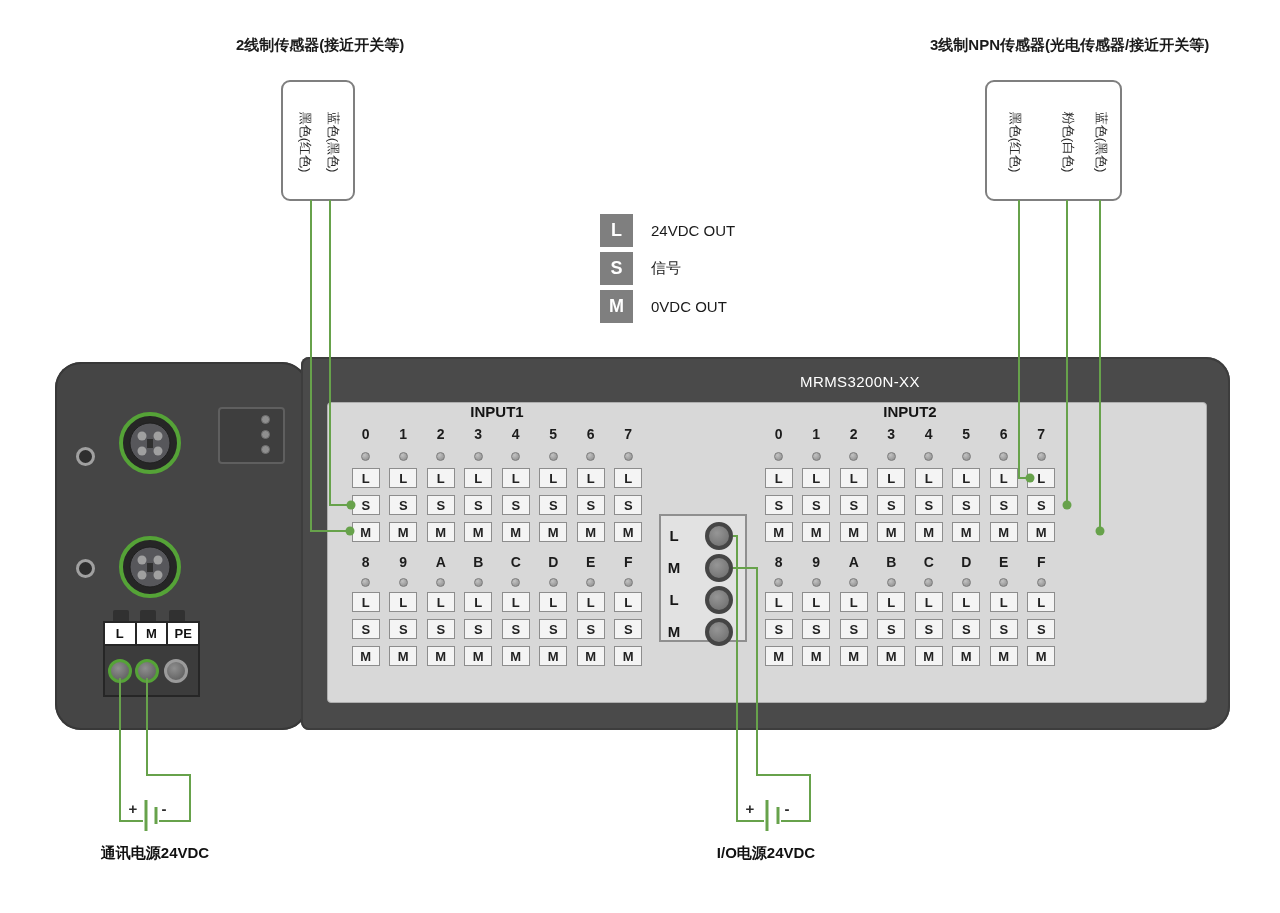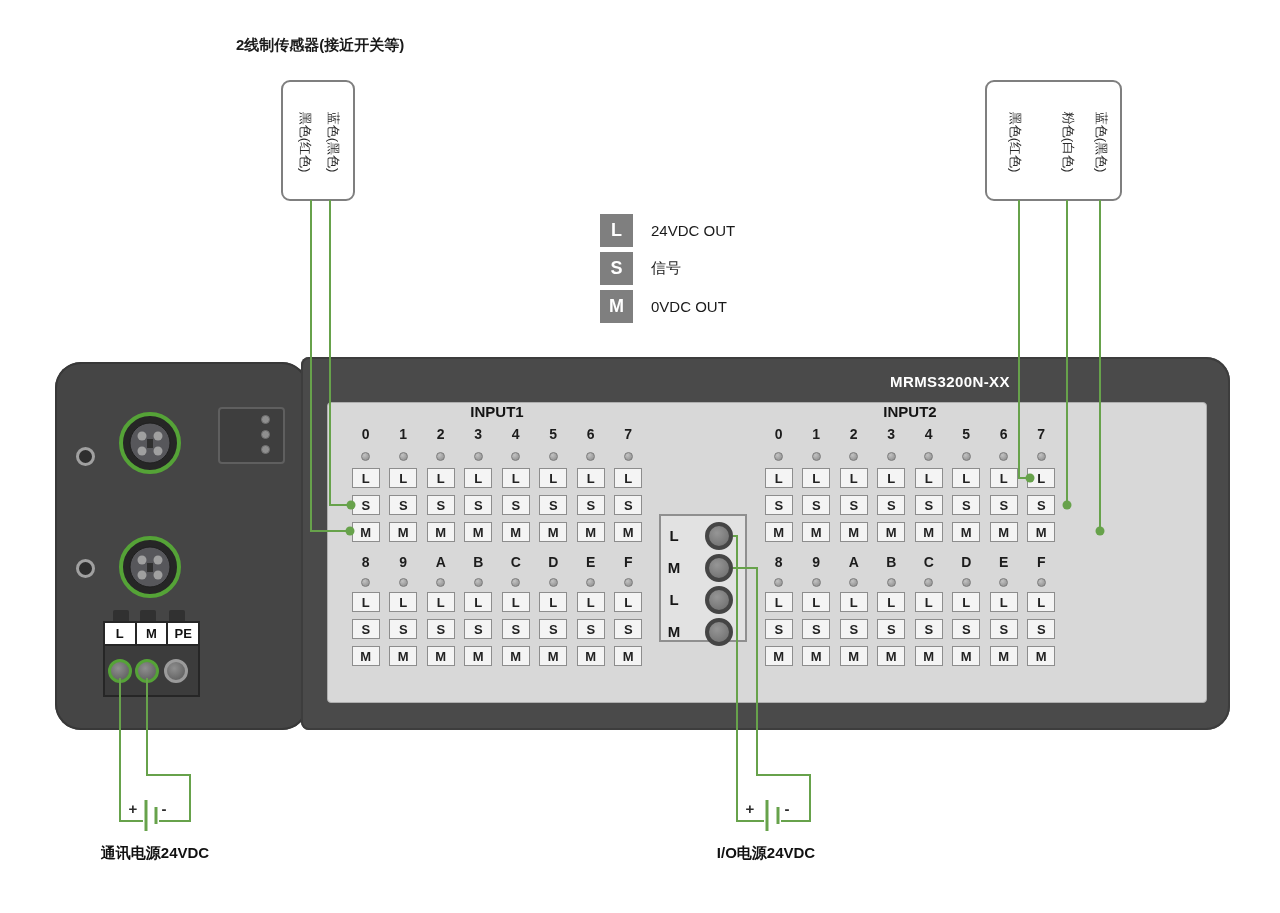--- a/index.html
+++ b/index.html
@@ -16,22 +16,22 @@
   .legend-key { width:33px; height:33px; background:#7f7f7f; color:#fff; font-weight:bold; font-size:18px;
                 display:flex; align-items:center; justify-content:center; }
   .legend-label { margin-left:18px; font-size:15px; color:#1a1a1a; white-space:nowrap; }
 
   .left-body { position:absolute; left:55px; top:362px; width:253px; height:368px; background:#454545;
                border-radius:26px; box-shadow:inset 0 0 0 2px #383838; }
   .main-body { position:absolute; left:301px; top:357px; width:929px; height:373px; background:#4a4a4a;
                border-radius:8px 24px 24px 8px; box-shadow:inset 0 0 0 2px #3d3d3d; }
   .panel { position:absolute; left:327px; top:402px; width:880px; height:301px; background:#d8d8d8;
            border:1px solid #aeaeae; border-radius:4px; }
-  .model { position:absolute; left:800px; top:373px; width:300px; text-align:center; color:#ffffff;
-           font-weight:bold; font-size:15px; letter-spacing:.4px; }
+  .model { position:absolute; left:800px; top:373px; width:300px; text-align:left; color:#ffffff;
+           font-weight:normal; font-size:15px; letter-spacing:.4px; }
   .input-title { position:absolute; top:403px; width:120px; text-align:center; font-size:15px; font-weight:bold; color:#141414; }
 
   .input-grid { position:absolute; top:424px; width:300px; display:grid;
                 grid-template-columns:repeat(8,37.5px);
                 grid-template-rows:20px 24px 20px 7px 20px 7px 20px 10px 20px 20px 20px 7px 20px 7px 20px; }
   .cell { display:flex; align-items:center; justify-content:center; }
   .digit { font-weight:bold; font-size:14px; color:#1c1c1c; }
   .led { width:9px; height:9px; border-radius:50%; border:1px solid #7b7b7b;
          background:radial-gradient(circle at 35% 30%, #c2c2c2, #8a8a8a); }
   .pinbox { width:28px; height:20px; background:#f4f4f4; border:1px solid #8d8d8d; display:flex;
@@ -65,20 +65,21 @@
   .power-label { position:absolute; width:150px; text-align:center; font-size:15px; font-weight:bold; color:#111; white-space:nowrap; }
 
   .overlay { position:absolute; left:0; top:0; width:1280px; height:913px; pointer-events:none; }
 </style>
 </head>
 <body>
 
 <div class="canvas">
 
   <div class="sensor-title" style="left:236px; top:36px;">2线制传感器(接近开关等)</div>
+  <div class="sensor-title" style="left:930px; top:36px;">3线制NPN传感器(光电传感器/接近开关等)</div>
 
   <div class="sensorbox" style="left:281px; top:80px; width:74px; height:121px;">
     <div class="vtext" style="left:-38px; top:51px;">黑色(红色)</div>
     <div class="vtext" style="left:-10px; top:51px;">蓝色(黑色)</div>
   </div>
   <div class="sensorbox" style="left:985px; top:80px; width:137px; height:121px;">
     <div class="vtext" style="left:-32px; top:51px;">黑色(红色)</div>
     <div class="vtext" style="left:21px; top:51px;">粉色(白色)</div>
     <div class="vtext" style="left:54px; top:51px;">蓝色(黑色)</div>
   </div>

